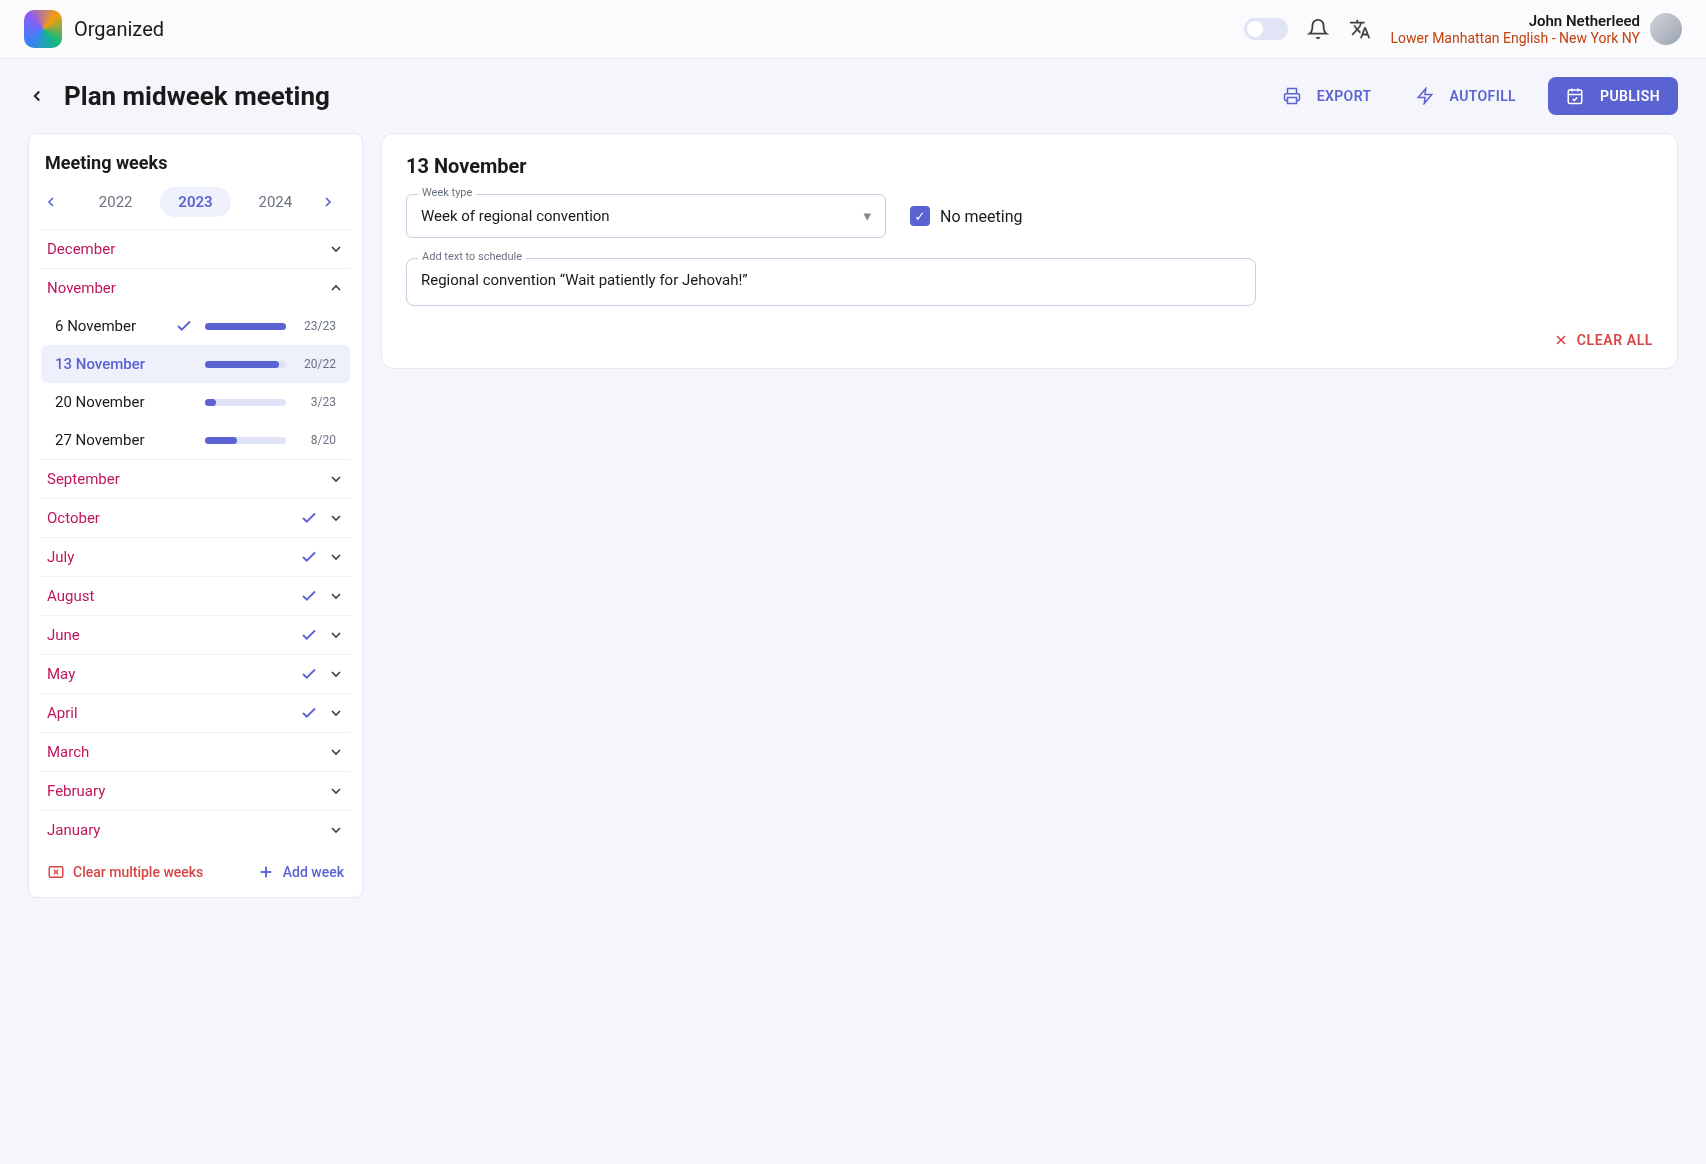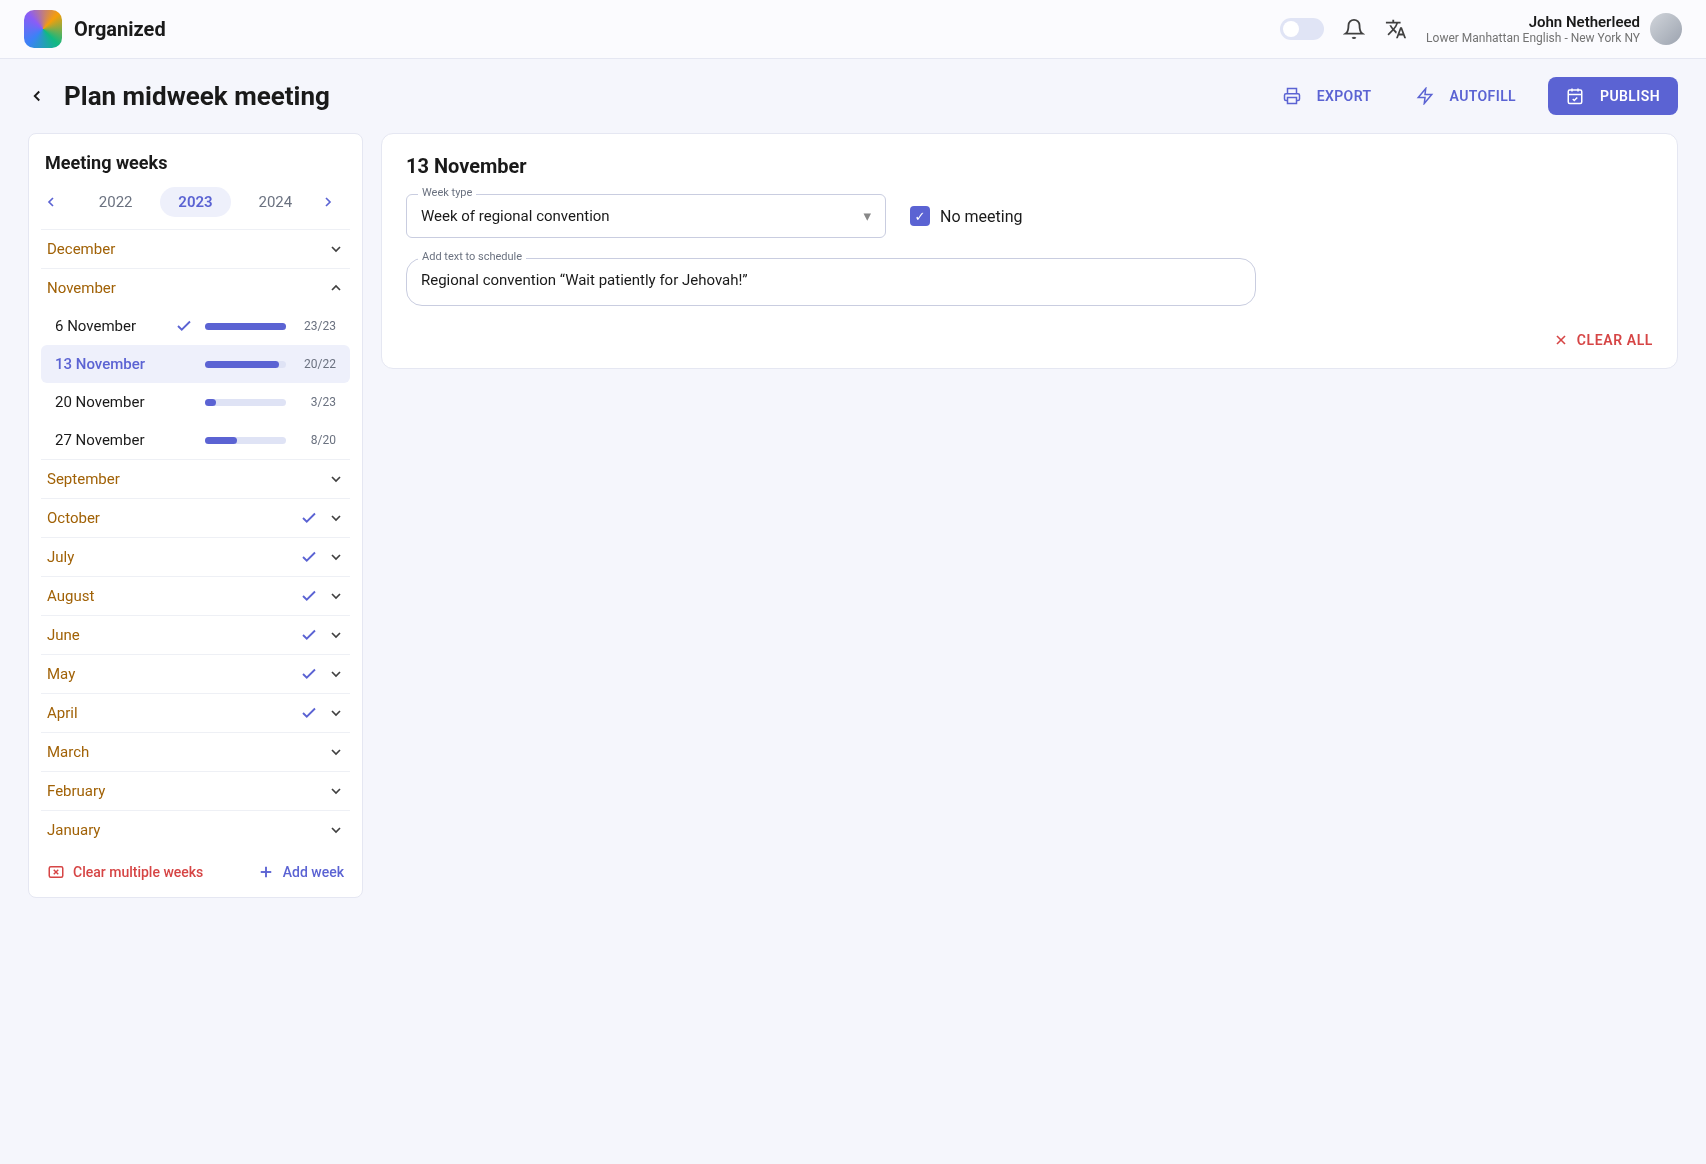--- a/index.html
+++ b/index.html
@@ -1,46 +1,46 @@
 <!DOCTYPE html>
 <html><head>
 <meta charset="utf-8">
 <style>
 *{box-sizing:border-box;margin:0;padding:0;font-family:-apple-system,BlinkMacSystemFont,"Segoe UI",Roboto,sans-serif}
 body{background:#f5f6fc;color:#1a1a1a;font-size:14px}
 .topbar{display:flex;align-items:center;justify-content:space-between;padding:10px 24px;border-bottom:1px solid #e5e7f2;background:#fbfbfe}
 .brand{display:flex;align-items:center;gap:12px}
 .logo{width:38px;height:38px;border-radius:10px;background:conic-gradient(from 45deg,#f59e0b,#10b981,#3b82f6,#8b5cf6,#f59e0b)}
-.brand-name{font-size:20px;font-weight:700}
+.brand-name{font-size:20px;font-weight:400}
 .topbar-right{display:flex;align-items:center;gap:18px}
 .toggle{width:44px;height:22px;background:#e0e4f5;border-radius:20px;position:relative}
 .toggle::after{content:"";position:absolute;left:3px;top:3px;width:16px;height:16px;background:#fff;border-radius:50%}
 .icon-btn{width:24px;height:24px;color:#404040;display:flex;align-items:center;justify-content:center}
 .user{display:flex;align-items:center;gap:10px;text-align:right}
 .user-name{font-weight:600;font-size:15px}
-.user-sub{font-size:12px;color:#737373}
+.user-sub{font-size:14px;color:#c2410c}
 .avatar{width:32px;height:32px;border-radius:50%;background:linear-gradient(135deg,#d1d5db,#9ca3af)}
 .header{display:flex;align-items:center;justify-content:space-between;padding:18px 28px}
 .header-left{display:flex;align-items:center;gap:18px}
 .back-btn{font-size:22px;color:#1a1a1a}
 .page-title{font-size:26px;font-weight:700}
 .header-actions{display:flex;gap:20px;align-items:center}
 .action-btn{display:flex;align-items:center;gap:16px;font-size:14px;font-weight:600;letter-spacing:.4px;border:none;background:none;cursor:pointer;padding:10px 12px;border-radius:8px}
 .export-btn,.autofill-btn{color:#5b63d3}
 .publish-btn{background:#5b63d3;color:#fff;padding:10px 18px}
 .content{display:flex;gap:18px;padding:0 28px 28px}
 .sidebar{width:335px;background:#fff;border:1px solid #e5e7f2;border-radius:8px;padding:18px 12px 16px}
 .side-title{font-size:18px;font-weight:700;padding:0 4px 14px}
 .years{display:flex;align-items:center;justify-content:space-between;padding:0 2px 12px}
 .year-nav{color:#5b63d3;font-size:20px;width:28px;text-align:center}
 .year{padding:6px 18px;font-size:15px;color:#6b7280;border-radius:18px}
 .year.active{background:#eef0fb;color:#5b63d3;font-weight:600}
 .month-list{display:flex;flex-direction:column}
 .month-row{display:flex;align-items:center;justify-content:space-between;padding:10px 6px;border-top:1px solid #eef0f5;cursor:pointer}
-.month-name{font-size:15px;color:#a16207}
+.month-name{font-size:15px;color:#be185d}
 .month-right{display:flex;align-items:center;gap:10px}
 .check{color:#5b63d3}
 .chev{color:#404040}
 .weeks{display:flex;flex-direction:column}
 .week-row{display:flex;align-items:center;gap:10px;padding:10px 14px;cursor:pointer}
 .week-row.selected{background:#eef0fb;border-radius:6px}
 .week-label{flex:0 0 110px;font-size:15px}
 .week-row.selected .week-label{color:#5b63d3;font-weight:500}
 .week-check{width:20px;color:#5b63d3}
 .progress{flex:1;height:7px;background:#dfe3f5;border-radius:4px;position:relative;max-width:90px}
@@ -52,21 +52,21 @@
 .add-week{color:#5b63d3}
 .main{flex:1;background:#fff;border:1px solid #e5e7f2;border-radius:12px;padding:20px 24px;align-self:flex-start}
 .main-title{font-size:20px;font-weight:700;margin-bottom:16px}
 .main-row{display:flex;align-items:center;justify-content:flex-start;gap:24px;margin-bottom:20px}
 .field{position:relative;width:480px}
 .field-label{position:absolute;top:-8px;left:12px;background:#fff;padding:0 4px;font-size:11px;color:#6b7280}
 .select{width:100%;border:1px solid #c9cde0;border-radius:6px;padding:12px 14px;font-size:15px;display:flex;align-items:center;justify-content:space-between;cursor:pointer}
 .no-meeting{display:flex;align-items:center;gap:10px;font-size:16px}
 .checkbox{width:20px;height:20px;background:#5b63d3;border-radius:4px;display:flex;align-items:center;justify-content:center;color:#fff;font-size:13px}
 .textarea-wrap{position:relative;margin-bottom:26px}
-.textarea{width:850px;max-width:100%;border:1px solid #c9cde0;border-radius:16px;padding:12px 14px;font-size:15px;min-height:48px}
+.textarea{width:850px;max-width:100%;border:1px solid #c9cde0;border-radius:8px;padding:12px 14px;font-size:15px;min-height:48px}
 .clear-row{display:flex;justify-content:flex-end}
 .clear-all{display:flex;align-items:center;gap:8px;color:#d64545;font-weight:600;letter-spacing:.6px;border:none;background:none;cursor:pointer;font-size:14px}
 svg{display:block}
 </style>
 </head>
 <body>
 
 <div class="topbar">
   <div class="brand">
     <div class="logo"></div>

